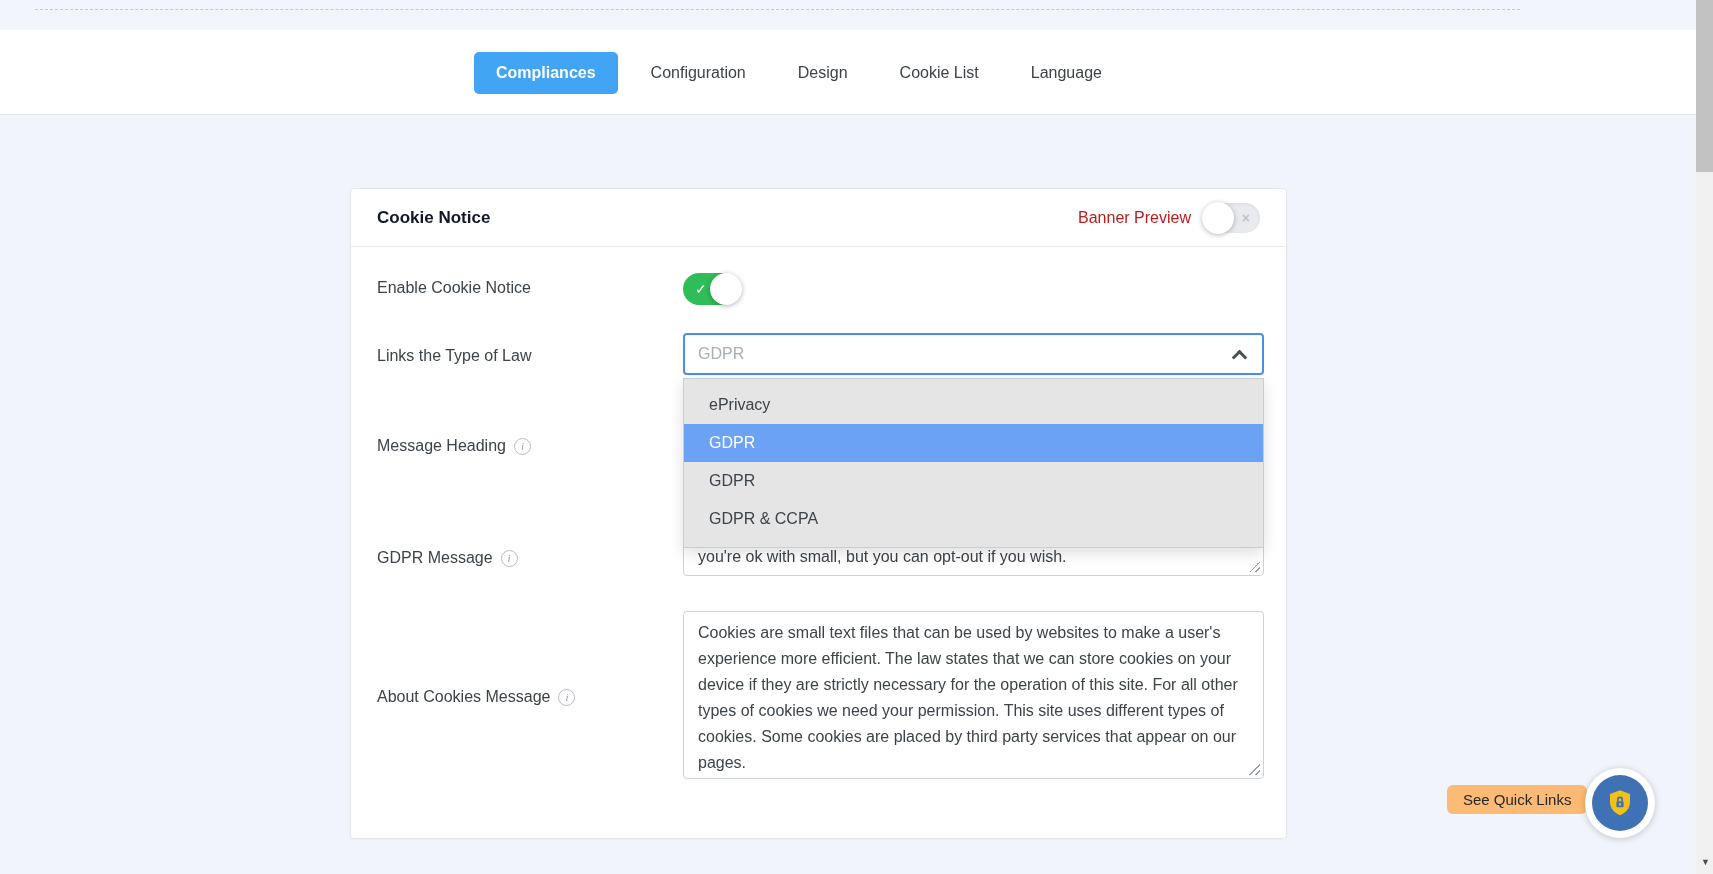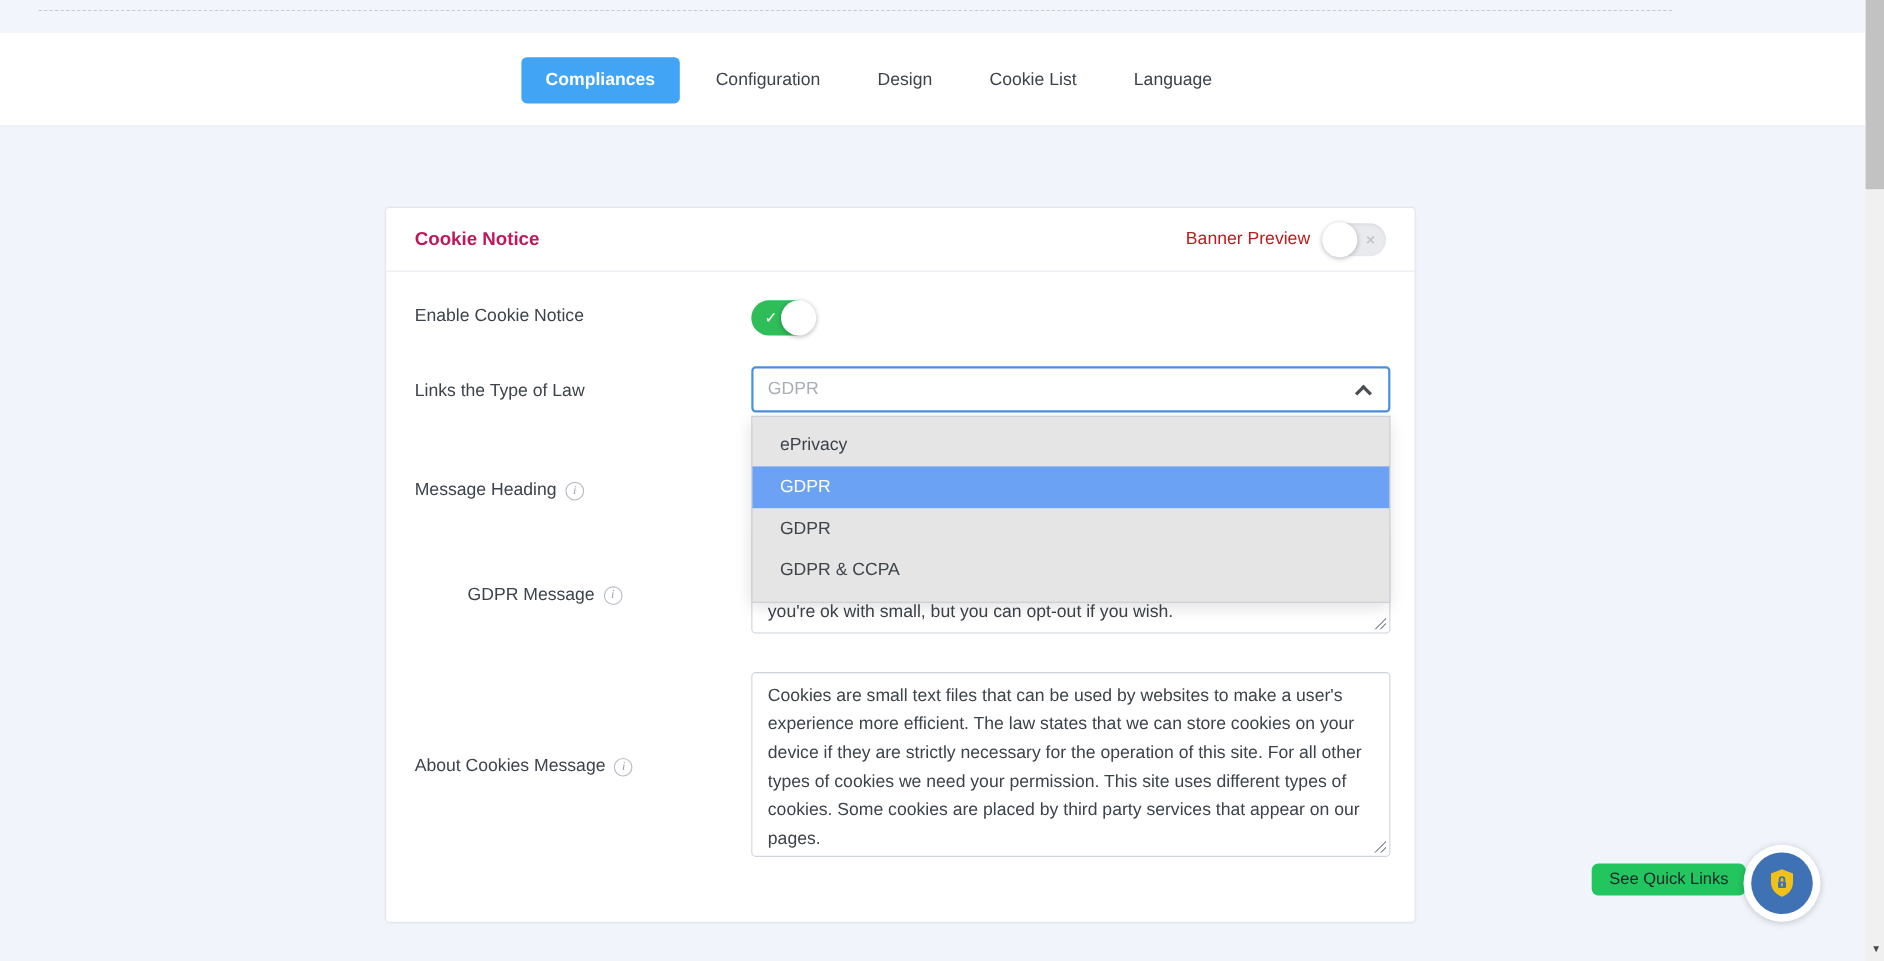--- a/index.html
+++ b/index.html
@@ -16,21 +16,21 @@
   .tab { font-size:16px; color:#3c434a; cursor:pointer; white-space:nowrap; }
   .tab.active { background:#42a4f5; color:#ffffff; font-weight:600; padding:12px 22px; border-radius:5px; margin-right:-19px; }
   .upgrade-btn { position:absolute; left:1408px; top:20px; width:210px; height:46px; background:#3a6da3; color:#fff;
     font-weight:bold; font-size:18px; border-radius:5px; display:flex; align-items:center; justify-content:center; cursor:pointer; }
 
   
   .card { position:absolute; left:350px; top:188px; width:937px; height:651px; background:#fff;
     border:1px solid #e3e7ed; border-radius:4px; box-shadow:0 1px 2px rgba(0,0,0,.03); }
   .card-header { position:absolute; left:0; top:0; width:100%; height:58px; border-bottom:1px solid #e8ebf0;
     display:flex; align-items:center; justify-content:space-between; padding:0 26px; }
-  .card-title { font-size:17px; font-weight:bold; color:#be185d; }
+  .card-title { font-size:17px; font-weight:bold; color:#0f172a; }
   .banner-preview { display:flex; align-items:center; gap:13px; }
   .bp-label { font-size:16px; color:#b91c1c; }
 
   
   .toggle-off { position:relative; width:56px; height:30px; background:#e8eaee; border-radius:15px;
     box-shadow:inset 0 1px 3px rgba(0,0,0,.07); cursor:pointer; flex:0 0 auto; }
   .toggle-off .knob { position:absolute; left:-2px; top:-1px; width:32px; height:32px; background:#fff; border-radius:50%;
     box-shadow:0 1px 5px rgba(0,0,0,.28); }
   .toggle-off .x { position:absolute; right:10px; top:50%; transform:translateY(-50%); color:#c1c5cb; font-size:14px; font-weight:bold; }
 
@@ -59,21 +59,21 @@
   
   .gdpr-textarea { position:absolute; left:332px; top:290px; width:581px; height:97px; background:#fff;
     border:1px solid #ced3d9; border-radius:4px; z-index:1; padding:0 14px 9px; display:flex; align-items:flex-end;
     font-size:16px; color:#3c434a; }
   .about-textarea { position:absolute; left:332px; top:422px; width:581px; height:168px; background:#fff;
     border:1px solid #ced3d9; border-radius:4px; padding:8px 14px; font-size:16px; line-height:26px; color:#3c434a; }
   .resize-handle { position:absolute; right:3px; bottom:3px; width:11px; height:11px;
     background:linear-gradient(135deg, transparent 0 50%, #9aa0a6 50% 58%, transparent 58% 74%, #9aa0a6 74% 82%, transparent 82%); }
 
   
-  .quick-links { position:absolute; left:1447px; top:785px; height:29px; padding:0 16px; background:#22c55e;
+  .quick-links { position:absolute; left:1447px; top:785px; height:29px; padding:0 16px; background:#fdba74;
     border-radius:6px; font-size:15px; color:#23282d; display:flex; align-items:center; cursor:pointer; }
   .fab { position:absolute; left:1585px; top:768px; width:70px; height:70px; background:#fff; border-radius:50%;
     box-shadow:0 1px 7px rgba(0,0,0,.2); display:flex; align-items:center; justify-content:center; cursor:pointer; }
   .fab-inner { width:56px; height:56px; background:#3f72b4; border-radius:50%; display:flex; align-items:center; justify-content:center; }
 
   
   .sb-track { position:absolute; right:0; top:0; width:17px; height:874px; background:#f0f0f1; }
   .sb-thumb { position:absolute; right:0; top:0; width:17px; height:172px; background:#c2c2c2; cursor:pointer; }
   .sb-arrow { position:absolute; right:3px; bottom:7px; font-size:9px; color:#4a4a4a; cursor:pointer; }
 </style>
@@ -121,21 +121,21 @@
   <div class="law-select">
     <span class="law-value">GDPR</span>
     <span class="chevron-up"></span>
   </div>
 
   <div class="field-label" style="top:248px;">
     <span>Message Heading</span>
     <span class="info-icon">i</span>
   </div>
 
-  <div class="field-label" style="top:343px;margin-left:48px;">
+  <div class="field-label" style="top:360px;">
     <span>GDPR Message</span>
     <span class="info-icon">i</span>
   </div>
   <div class="gdpr-textarea">
     <span>you're ok with small, but you can opt-out if you wish.</span>
     <span class="resize-handle"></span>
   </div>
 
   <div class="dropdown">
     <div class="opt">ePrivacy</div>

